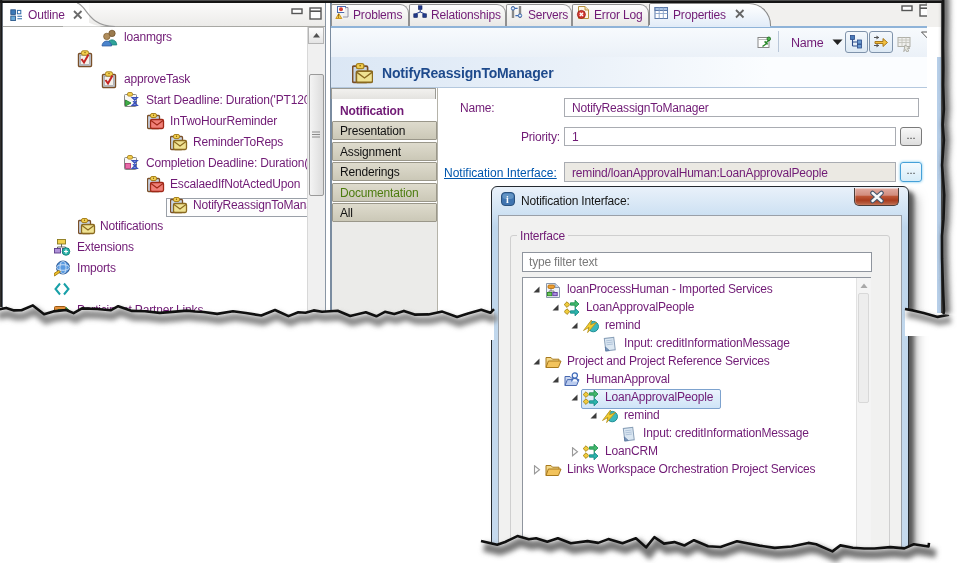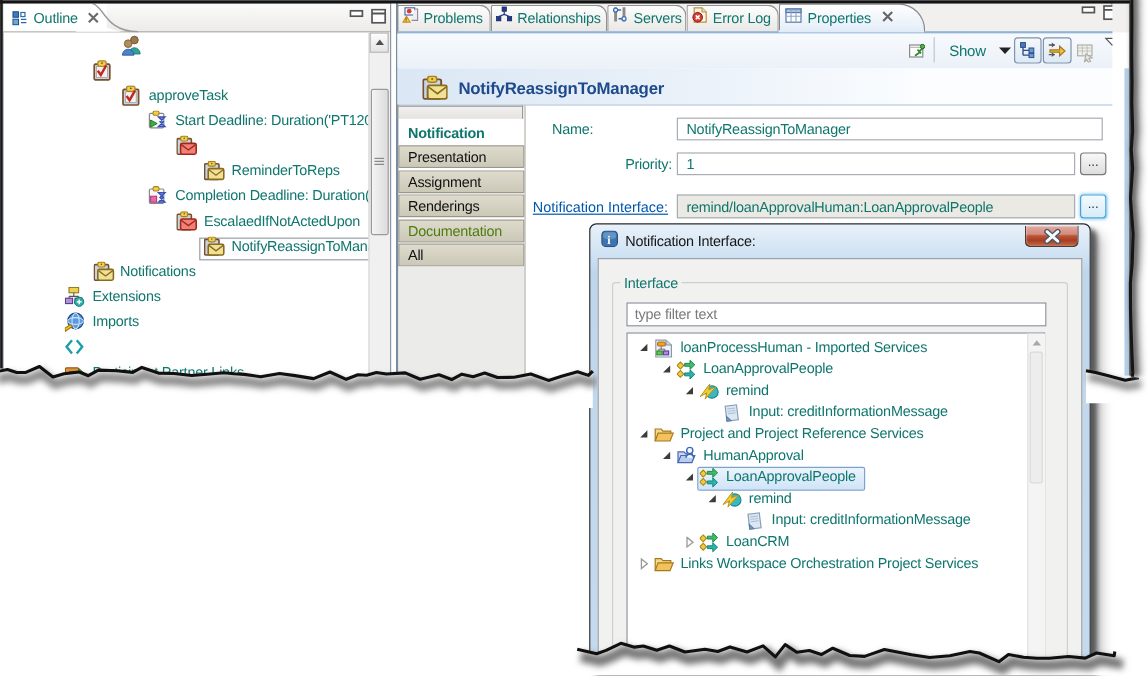--- a/index.html
+++ b/index.html
@@ -1,15 +1,15 @@
 <!DOCTYPE html>
 <html><head><meta charset="utf-8"><style>
 * { margin:0; padding:0; box-sizing:content-box; }
 body { width:957px; height:563px; background:#fff; font-family:"Liberation Sans",sans-serif; position:relative; overflow:hidden; }
-.t { position:absolute; font-size:12px; color:#0f766e; white-space:nowrap; height:17px; line-height:17px; letter-spacing:-0.18px; }
+.t { position:absolute; font-size:12px; color:#701a75; white-space:nowrap; height:17px; line-height:17px; letter-spacing:-0.18px; }
 #lpanel { position:absolute; left:2px; top:2px; width:322px; height:330px; background:#fff; border:1px solid #8a96a4; }
 #rpanel { position:absolute; left:330px; top:2px; width:611px; height:330px; background:#fff; border:1px solid #8a96a4; border-left:2px solid #7a8ca0; }
 #dialog { position:absolute; left:491px; top:186px; width:416px; height:374px; background:linear-gradient(180deg,#e9f1fa 0,#cfe2f3 26px,#bed6ec 40px,#c6daee 100%); border:1.5px solid #252a30; border-radius:6px 6px 0 0; box-shadow:5px 5px 4px rgba(68,68,68,.85), 9px 9px 10px rgba(135,135,135,.5); }
 </style></head>
 <body>
 
 <div id="lpanel">
  <div style="position:absolute;left:0;top:0;width:322px;height:23px;background:linear-gradient(#fbfbfa,#ecebe9);border-bottom:1px solid #a8a8a4"></div>
 
  <div style="position:absolute;left:0;top:0;width:86px;height:23px;background:#fff"></div>
@@ -35,20 +35,21 @@
  </svg>
 
  <div style="position:absolute;left:0;top:22px;width:305px;height:306px;overflow:hidden">
   <div style="position:relative;width:305px;height:306px;top:-24px">
 <svg style="position:absolute;left:98px;top:28px" width="18" height="18">
           <circle cx="11" cy="4.4" r="3.2" fill="#9a7a4e" stroke="#6a4a22" stroke-width="0.7"></circle>
           <path d="M6.2 16 a4.8 5.2 0 0 1 9.6 0 Z" fill="#2fa39a" stroke="#147a72" stroke-width="0.7"></path>
           <circle cx="5.8" cy="7.4" r="3.2" fill="#b08d5c" stroke="#7a5a2e" stroke-width="0.7"></circle>
           <path d="M1 17 a4.8 5 0 0 1 9.6 0 Z" fill="#4a84cc" stroke="#2a549a" stroke-width="0.7"></path>
         </svg>
+<div class="t" style="left:121px;top:28px;width:184px">loanmgrs</div>
 <svg style="position:absolute;left:74px;top:49px" width="18" height="18">
           <rect x="1.5" y="3.5" width="13" height="13" rx="1" fill="#c8d4e4" stroke="#7a4f28" stroke-width="1.4"></rect>
           <rect x="3.5" y="5.5" width="9" height="9" fill="#f4f0ea" stroke="#9a9a9a" stroke-width="0.6"></rect>
           <rect x="4.5" y="0.8" width="7" height="4.4" rx="1.6" fill="#f2ce4e" stroke="#a8821e" stroke-width="1"></rect>
           <circle cx="8" cy="2.6" r="0.7" fill="#6a4a10"></circle>
           <path d="M4.5 9 L7 12.5 L11.5 4.5" stroke="#c42424" stroke-width="2" fill="none"></path>
         </svg>
 <svg style="position:absolute;left:98px;top:70px" width="18" height="18">
           <rect x="1.5" y="3.5" width="13" height="13" rx="1" fill="#c8d4e4" stroke="#7a4f28" stroke-width="1.4"></rect>
           <rect x="3.5" y="5.5" width="9" height="9" fill="#f4f0ea" stroke="#9a9a9a" stroke-width="0.6"></rect>
@@ -66,20 +67,21 @@
 <div class="t" style="left:143px;top:91px;width:162px">Start Deadline: Duration('PT120M'</div>
 <svg style="position:absolute;left:144px;top:112px" width="18" height="18">
           <rect x="0.5" y="2.5" width="12" height="13" rx="1" fill="#c8d4e4" stroke="#7a4f28" stroke-width="1.3"></rect>
           <rect x="3.5" y="0.5" width="6" height="4" rx="1.5" fill="#f2ce4e" stroke="#a8821e" stroke-width="1"></rect>
           <circle cx="6.5" cy="2.2" r="0.6" fill="#6a4a10"></circle>
           <g>
             <rect x="3.5" y="6.5" width="13" height="9" rx="1.4" fill="#f08078" stroke="#a02818" stroke-width="1.3"></rect>
             <path d="M4 7.5 L10 12 L16 7.5" fill="none" stroke="#a02818" stroke-width="1.1"></path>
           </g>
         </svg>
+<div class="t" style="left:167px;top:112px;width:138px">InTwoHourReminder</div>
 <svg style="position:absolute;left:167px;top:133px" width="18" height="18">
           <rect x="0.5" y="2.5" width="12" height="13" rx="1" fill="#c8d4e4" stroke="#7a4f28" stroke-width="1.3"></rect>
           <rect x="3.5" y="0.5" width="6" height="4" rx="1.5" fill="#f2ce4e" stroke="#a8821e" stroke-width="1"></rect>
           <circle cx="6.5" cy="2.2" r="0.6" fill="#6a4a10"></circle>
           <g>
             <rect x="3.5" y="6.5" width="13" height="9" rx="1.4" fill="#efe292" stroke="#8a6a20" stroke-width="1.3"></rect>
             <path d="M4 7.5 L10 12 L16 7.5" fill="none" stroke="#8a6a20" stroke-width="1.1"></path>
           </g>
         </svg>
 <div class="t" style="left:190px;top:133px;width:115px">ReminderToReps</div>
@@ -214,21 +216,21 @@
   <div style="position:absolute;left:649px;top:25px;width:121px;height:1.5px;background:#e2ecf8"></div>
 
   <div style="position:absolute;left:331px;top:27.5px;width:610px;height:29px;background:linear-gradient(#f7fafd,#ebf1f8)"></div>
   <svg style="position:absolute;left:757px;top:35px" width="14" height="15">
         <rect x="1" y="2.5" width="11" height="10" fill="#fff" stroke="#888" stroke-width="1"></rect>
         <path d="M1 4.5 H12" stroke="#bbb" stroke-width="1"></path>
         <path d="M12.5 4.5 L8.5 8.5 M7.6 6.4 L10.6 9.4 M9 9 L5.5 11.5" stroke="#2c8a2c" stroke-width="1.5"></path>
         <circle cx="11.8" cy="3.8" r="1.8" fill="#4cb44c" stroke="#1a6a1a" stroke-width="0.8"></circle>
       </svg>
   <div style="position:absolute;left:778px;top:31px;width:1px;height:21px;background:#b8c6d8"></div>
-  <div class="t" style="left:791px;top:34.5px;font-size:12.5px">Show</div>
+  <div class="t" style="left:791px;top:34.5px;font-size:12.5px">Name</div>
   <svg style="position:absolute;left:832px;top:39px" width="11" height="7">
         <path d="M0.5 0.5 H10.5 L5.5 6 Z" fill="#222"></path>
       </svg>
   <div style="position:absolute;left:845px;top:30.5px;width:23px;height:22px;border:1px solid #7f93ab;border-radius:3px;background:linear-gradient(#f4f8fc,#dde9f4);box-sizing:border-box"></div>
   <div style="position:absolute;left:869px;top:30.5px;width:24px;height:22px;border:1px solid #7f93ab;border-radius:3px;background:linear-gradient(#f4f8fc,#dde9f4);box-sizing:border-box"></div>
   <svg style="position:absolute;left:849px;top:34px" width="15" height="15">
         <rect x="1.5" y="1.5" width="4" height="4" fill="#4a7ab8" stroke="#2a4a88" stroke-width="0.8"></rect>
         <path d="M3.5 5.5 V12 M3.5 8 H8.5 M3.5 12 H8.5" stroke="#2a4a88" stroke-width="1.1" fill="none"></path>
         <rect x="8.5" y="6" width="4" height="4" fill="#6a9ad0" stroke="#2a4a88" stroke-width="0.8"></rect>
         <rect x="8.5" y="10.5" width="4" height="3.5" fill="#6a9ad0" stroke="#2a4a88" stroke-width="0.8"></rect>

